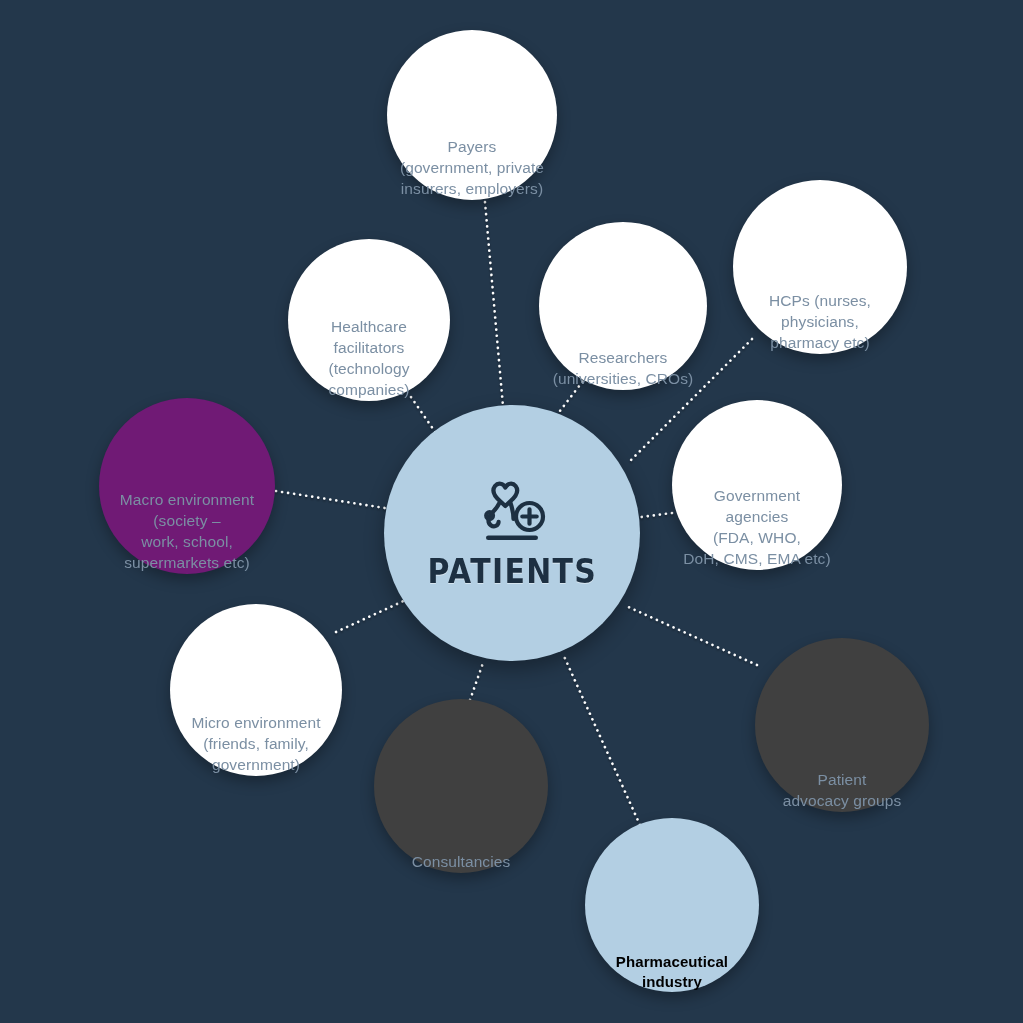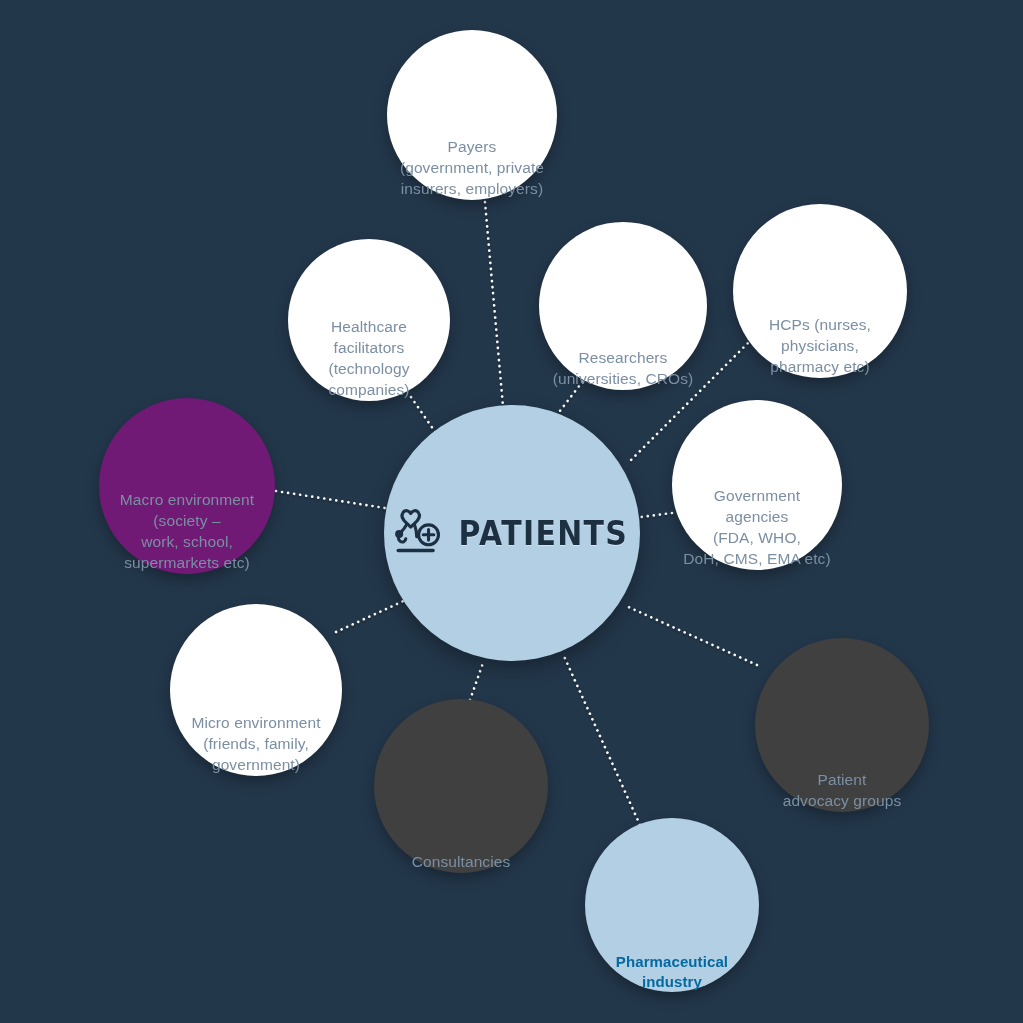--- a/index.html
+++ b/index.html
@@ -40,30 +40,30 @@
   }
   .node-label {
     color: #7b8fa3;
     font-size: 15.5px;
     line-height: 1.35;
     letter-spacing: 0.1px;
     padding: 0 10px;
     white-space: pre-line;
   }
   .node.blue .node-label {
-    color: #0369a1;
+    color: #000000;
     font-weight: bold;
     font-size: 15px;
   }
   #center-node {
     position: absolute;
     border-radius: 50%;
     background: #b3cfe3;
     display: flex;
-    flex-direction: row;
+    flex-direction: column;
     align-items: center;
     justify-content: center;
     box-shadow: 0 8px 20px rgba(0,0,0,0.32);
   }
   #center-icon {
     display: block;
     margin-bottom: 6px;
   }
   #center-title {
     color: #1d3042;
@@ -103,21 +103,21 @@
   <div id="nodes-layer">
       <div class="node white" style="left: 387px; top: 30px; width: 170px; height: 170px; background: rgb(255, 255, 255);">
         <div class="node-label">Payers
 (government, private
 insurers, employers)</div>
       </div>
       <div class="node white" style="left: 539px; top: 222px; width: 168px; height: 168px; background: rgb(255, 255, 255);">
         <div class="node-label">Researchers
 (universities, CROs)</div>
       </div>
-      <div class="node white" style="left: 733px; top: 204px; width: 174px; height: 174px; background: rgb(255, 255, 255);">
+      <div class="node white" style="left: 733px; top: 180px; width: 174px; height: 174px; background: rgb(255, 255, 255);">
         <div class="node-label">HCPs (nurses,
 physicians,
 pharmacy etc)</div>
       </div>
       <div class="node white" style="left: 672px; top: 400px; width: 170px; height: 170px; background: rgb(255, 255, 255);">
         <div class="node-label">Government
 agencies
 (FDA, WHO,
 DoH, CMS, EMA etc)</div>
       </div>

